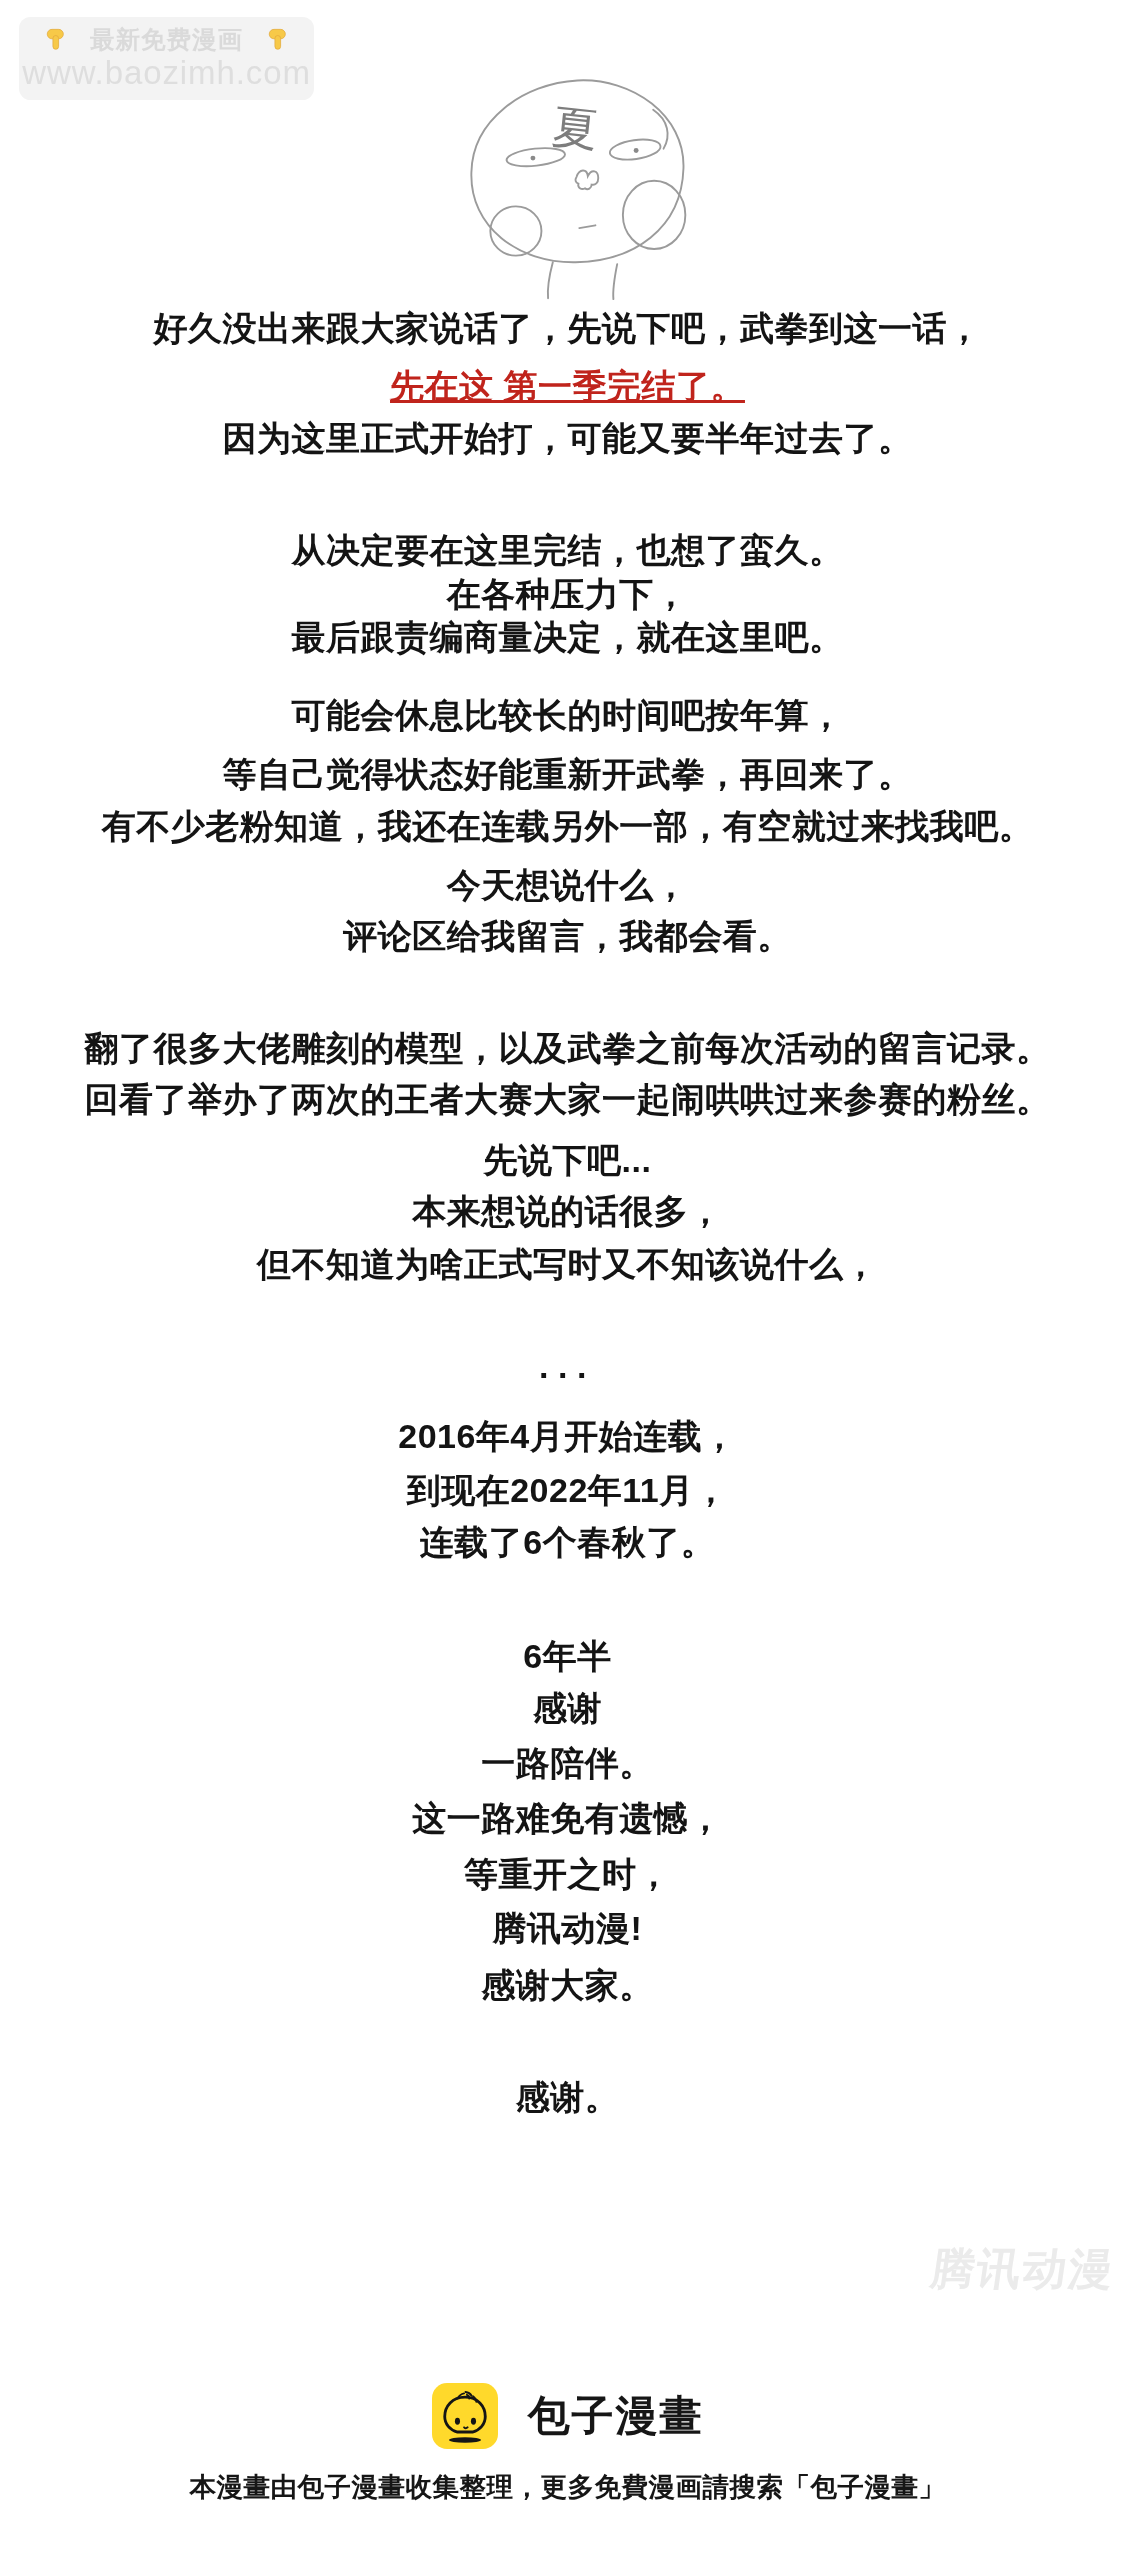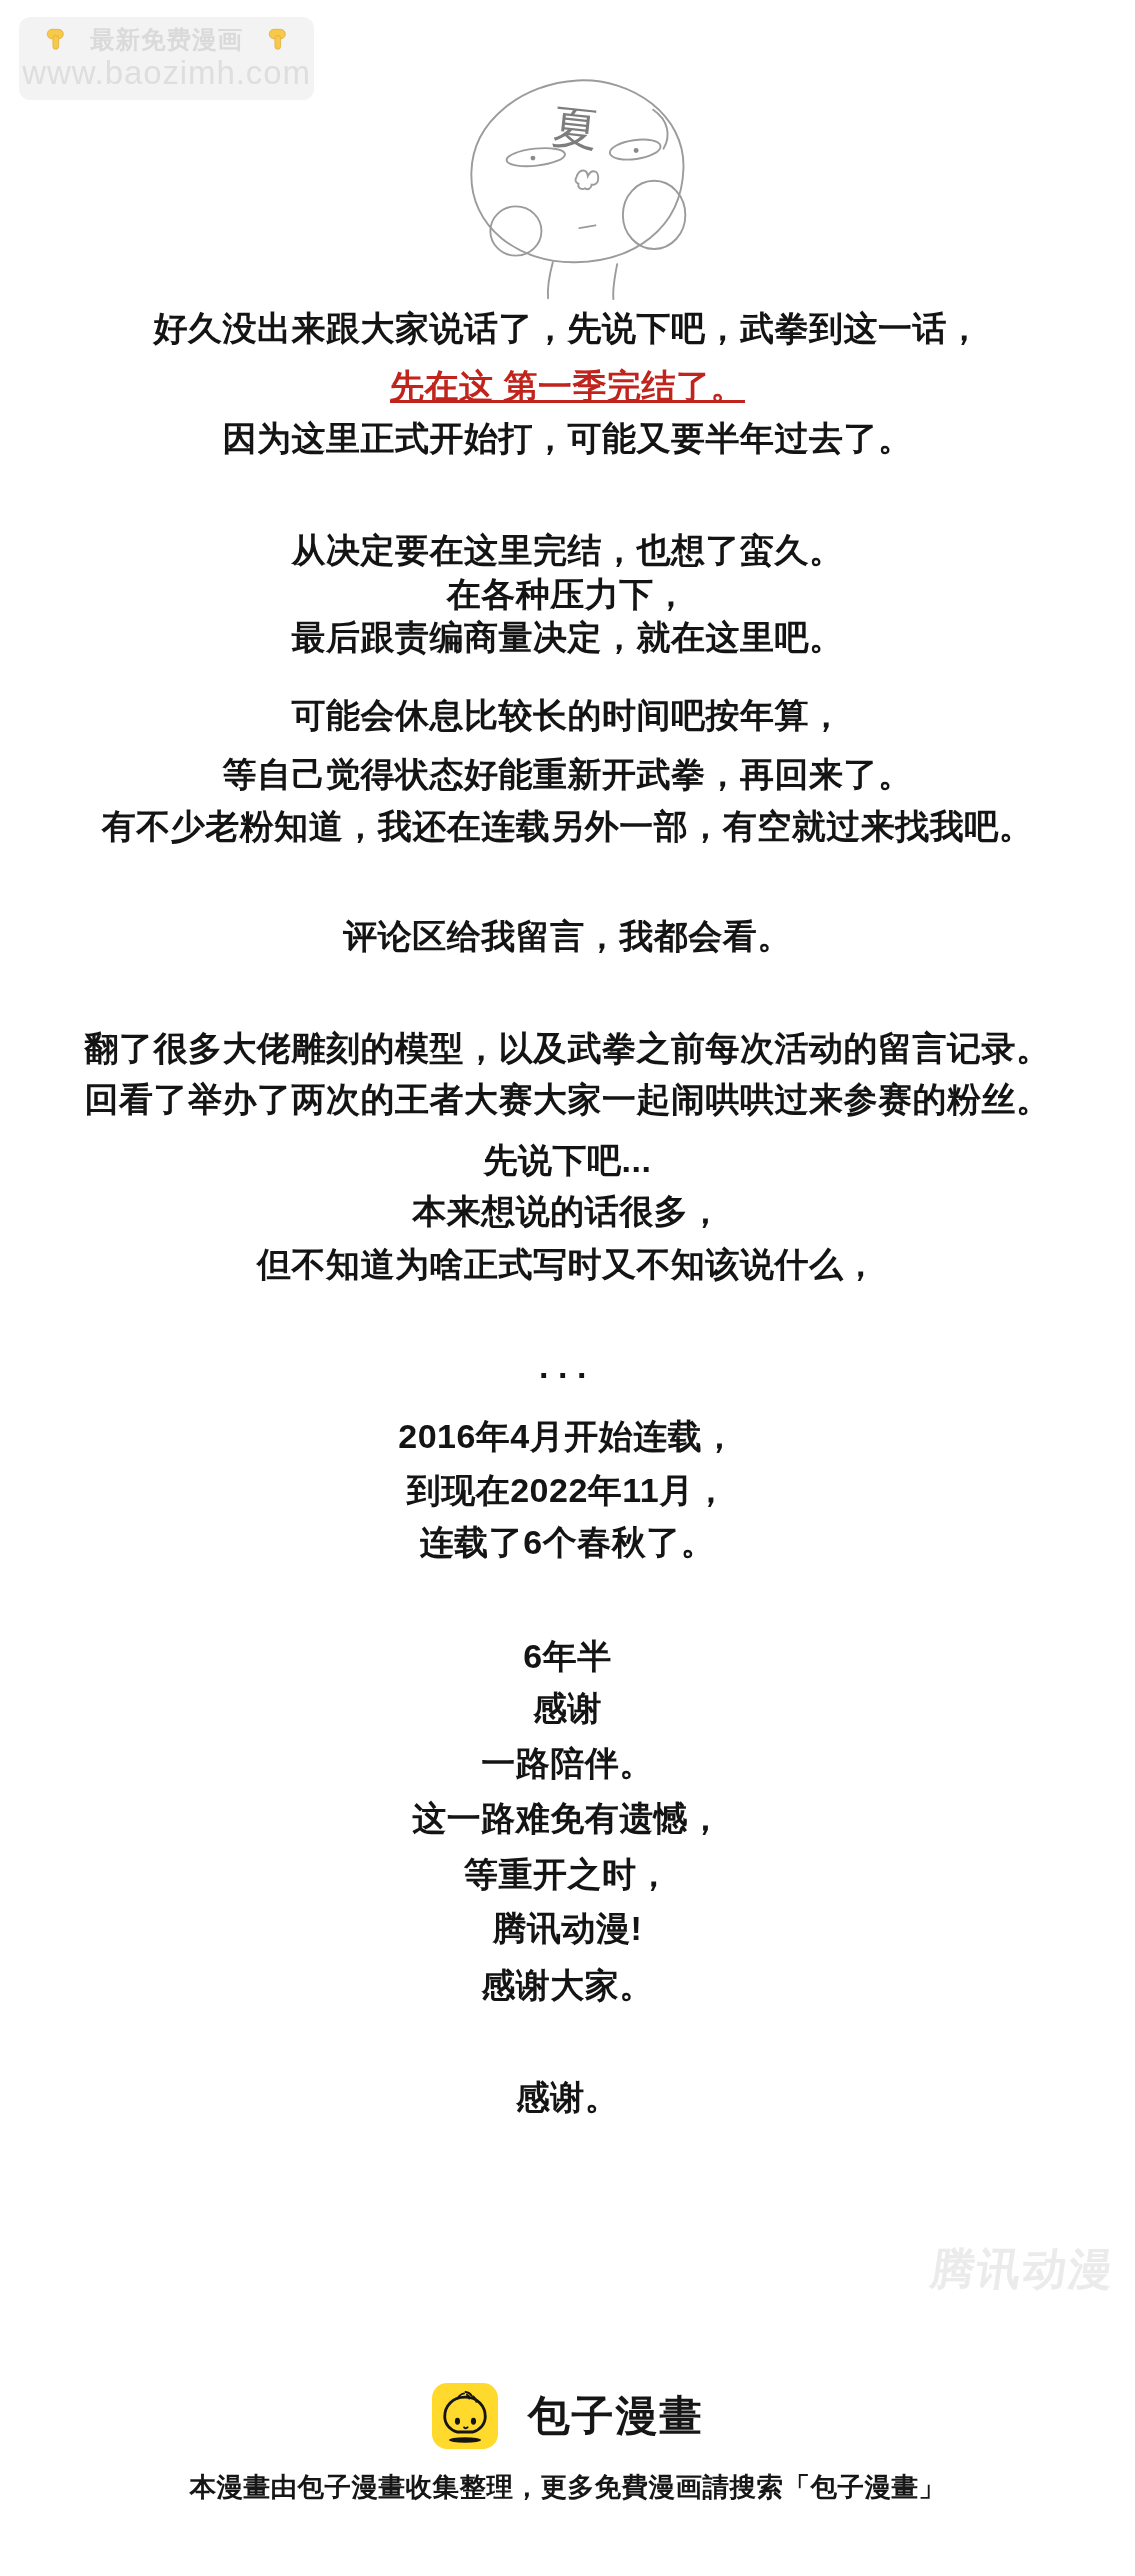--- a/index.html
+++ b/index.html
@@ -90,20 +90,21 @@
   <div class="ln red" style="top:364px">先在这 第一季完结了。</div>
   <div class="ln" style="top:416px">因为这里正式开始打，可能又要半年过去了。</div>
 
   <div class="ln" style="top:528px">从决定要在这里完结，也想了蛮久。</div>
   <div class="ln" style="top:572px">在各种压力下，</div>
   <div class="ln" style="top:615px">最后跟责编商量决定，就在这里吧。</div>
 
   <div class="ln" style="top:693px">可能会休息比较长的时间吧按年算，</div>
   <div class="ln" style="top:752px">等自己觉得状态好能重新开武拳，再回来了。</div>
   <div class="ln" style="top:804px">有不少老粉知道，我还在连载另外一部，有空就过来找我吧。</div>
+  <div class="ln" style="top:863px">今天想说什么，</div>
   <div class="ln" style="top:914px">评论区给我留言，我都会看。</div>
 
   <div class="ln" style="top:1026px">翻了很多大佬雕刻的模型，以及武拳之前每次活动的留言记录。</div>
   <div class="ln" style="top:1077px">回看了举办了两次的王者大赛大家一起闹哄哄过来参赛的粉丝。</div>
   <div class="ln" style="top:1138px">先说下吧...</div>
   <div class="ln" style="top:1189px">本来想说的话很多，</div>
   <div class="ln" style="top:1242px">但不知道为啥正式写时又不知该说什么，</div>
 
   <div class="ln dots" style="top:1347px">...</div>
   <div class="ln" style="top:1414px">2016年4月开始连载，</div>

